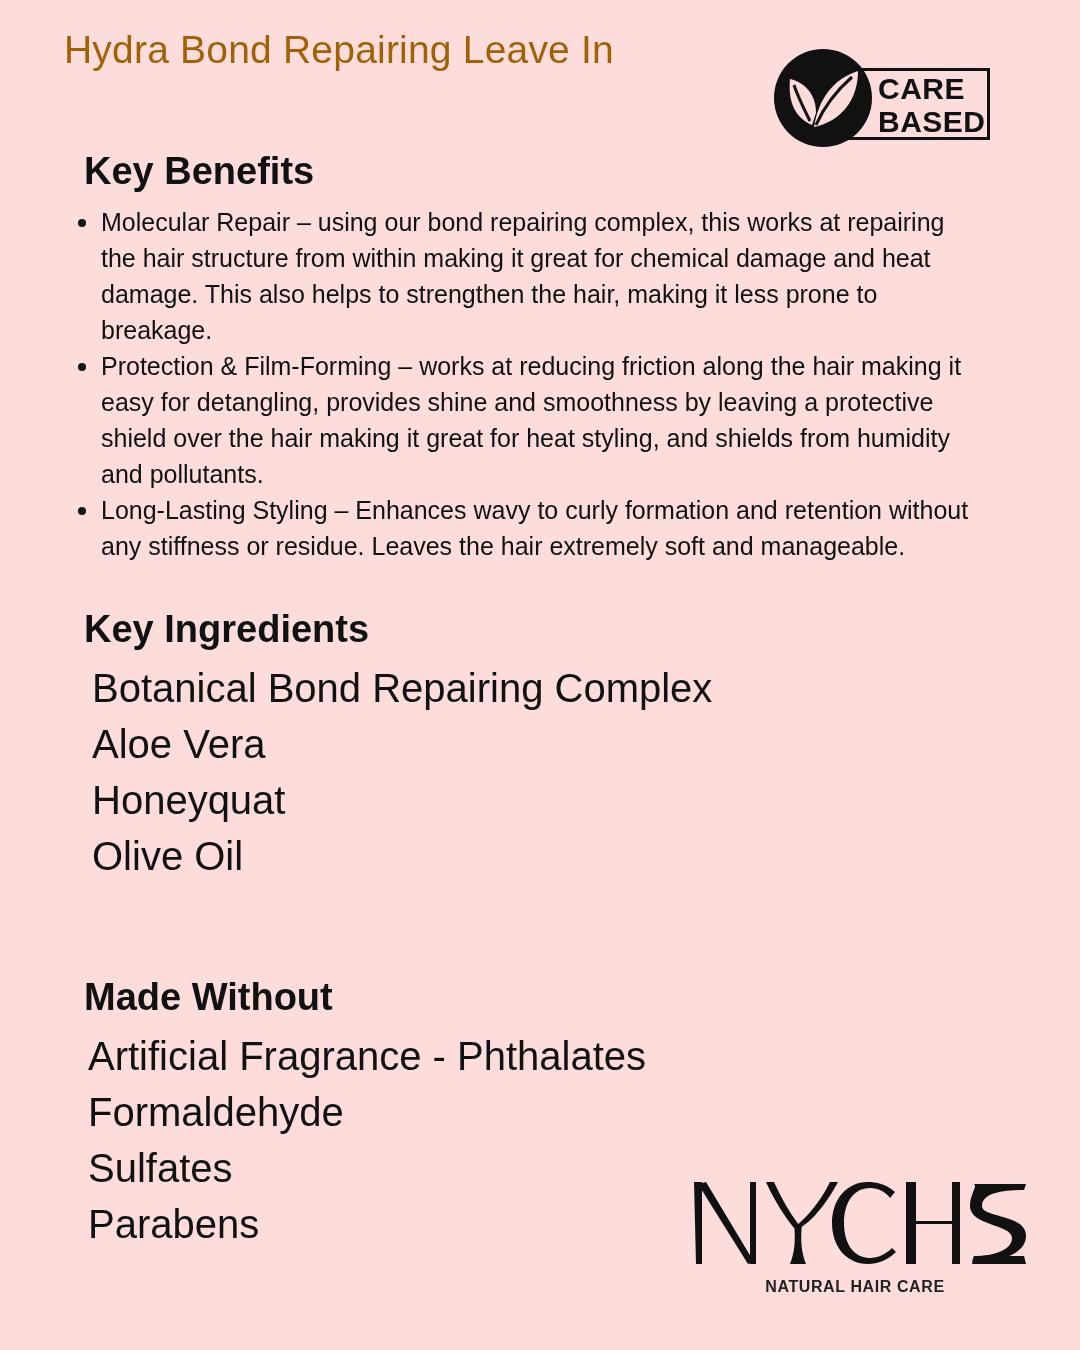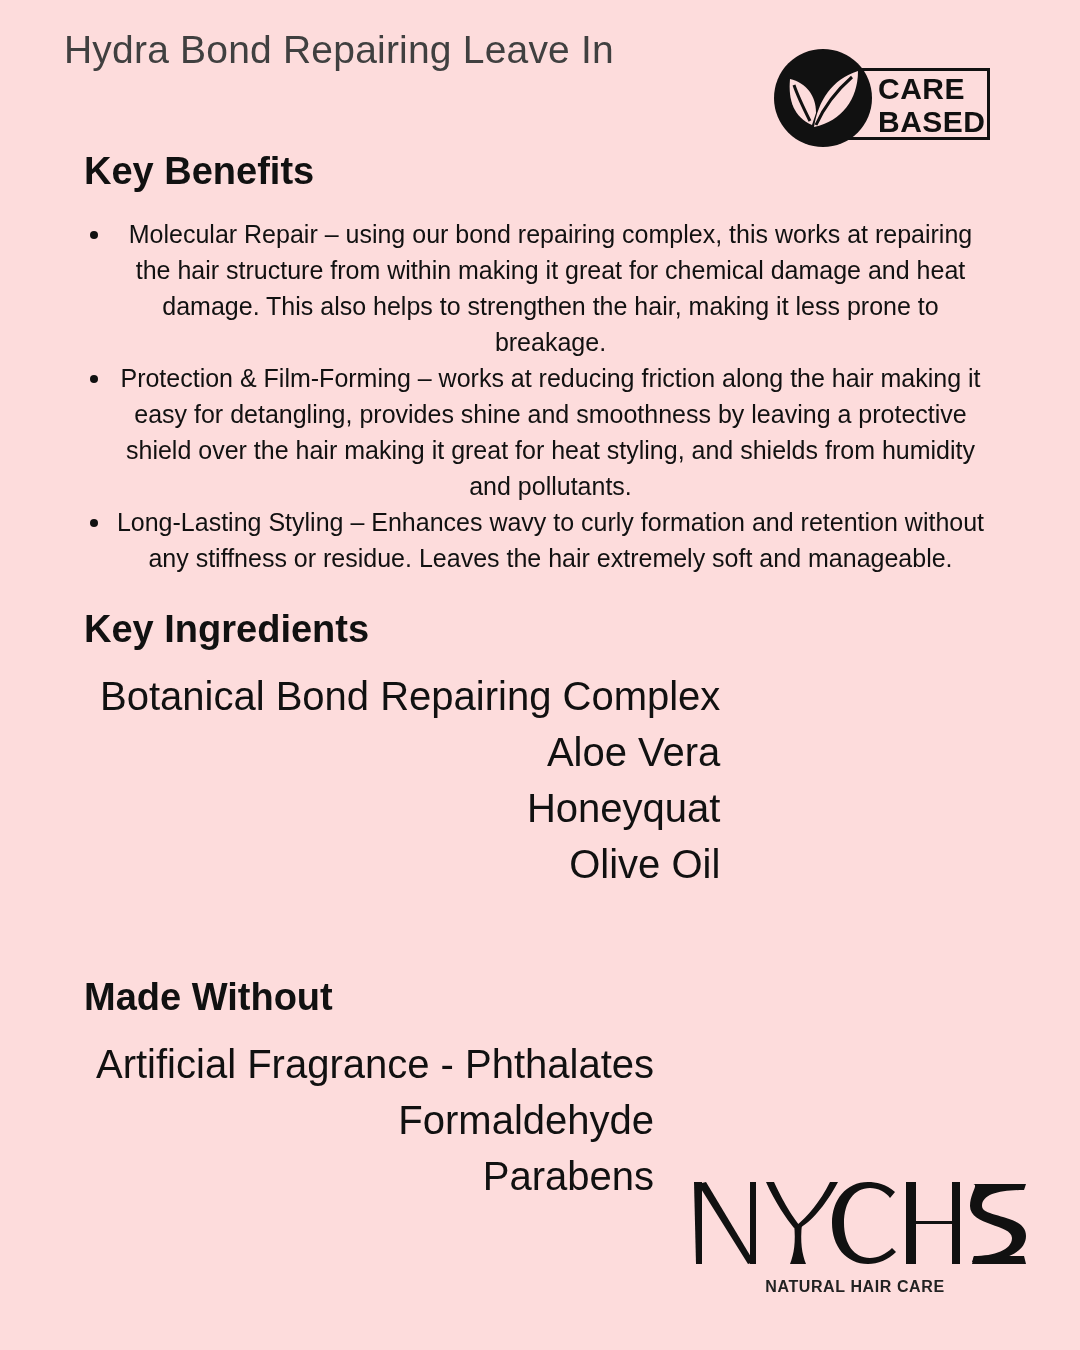--- a/index.html
+++ b/index.html
@@ -6,21 +6,21 @@
   body {
     width:1080px; height:1350px; overflow:hidden;
     background:#fddcdc;
     font-family:"Liberation Sans", "DejaVu Sans", sans-serif;
     color:#111;
     position:relative;
   }
   .title {
     position:absolute; left:64px; top:28px;
     font-size:39px; font-weight:400; letter-spacing:0.2px;
-    color:#404040; white-space:nowrap;
+    color:#a16207; white-space:nowrap;
   }
   .badge {
     position:absolute; left:774px; top:48px; width:220px; height:100px;
   }
   .badge .box {
     position:absolute; left:48px; top:20px; width:168px; height:72px;
     border:3px solid #111; box-sizing:border-box; background:transparent;
   }
   .badge .circle {
     position:absolute; left:0; top:1px; width:98px; height:98px;
@@ -31,31 +31,31 @@
     position:absolute; left:104px; top:24px; width:110px;
     font-weight:700; font-size:30px; line-height:33px; color:#111;
     letter-spacing:0.5px;
   }
   .h2 {
     position:absolute; left:84px;
     font-size:38px; font-weight:700; color:#111; white-space:nowrap;
   }
   .benefits {
     position:absolute; left:76px; top:204px; width:900px;
-    margin:12px; padding:0; list-style:none;text-align:center;
+    margin:0; padding:0; list-style:none;
   }
   .benefits li {
     position:relative; padding-left:25px;
     font-size:25px; line-height:36px; color:#111;
   }
   .benefits li::before {
     content:""; position:absolute; left:2px; top:15px;
     width:8px; height:8px; border-radius:50%; background:#111;
   }
-  .biglist { position:absolute; margin:16px; padding:0; list-style:none;text-align:right; }
+  .biglist { position:absolute; margin:8px; padding:0; list-style:none; }
   .biglist li {
     font-size:40px; line-height:56px; color:#111; white-space:nowrap;
   }
   .logo {
     position:absolute; left:690px; top:1178px; width:340px; height:125px;
   }
   .logo .mark {
     position:absolute; left:0; top:0; width:340px; height:90px;
   }
   .logo .tag {
@@ -96,20 +96,21 @@
   <li>Botanical Bond Repairing Complex</li>
   <li>Aloe Vera</li>
   <li>Honeyquat</li>
   <li>Olive Oil</li>
 </ul>
 
 <div class="h2" style="top:976px;">Made Without</div>
 <ul class="biglist" style="left:80px; top:1020px;">
   <li>Artificial Fragrance - Phthalates</li>
   <li>Formaldehyde</li>
+  <li>Sulfates</li>
   <li>Parabens</li>
 </ul>
 
 <div class="logo">
   <svg class="mark" viewBox="0 0 340 90" width="340" height="90">
 
     <path d="M4 4 L12 4 L12 86 L6 86 Z" fill="#111"></path>
     <path d="M8 6 L16 4 L64 84 L58 86 Z" fill="#111"></path>
     <path d="M60 4 L66 4 L66 86 L60 86 Z" fill="#111"></path>
 

